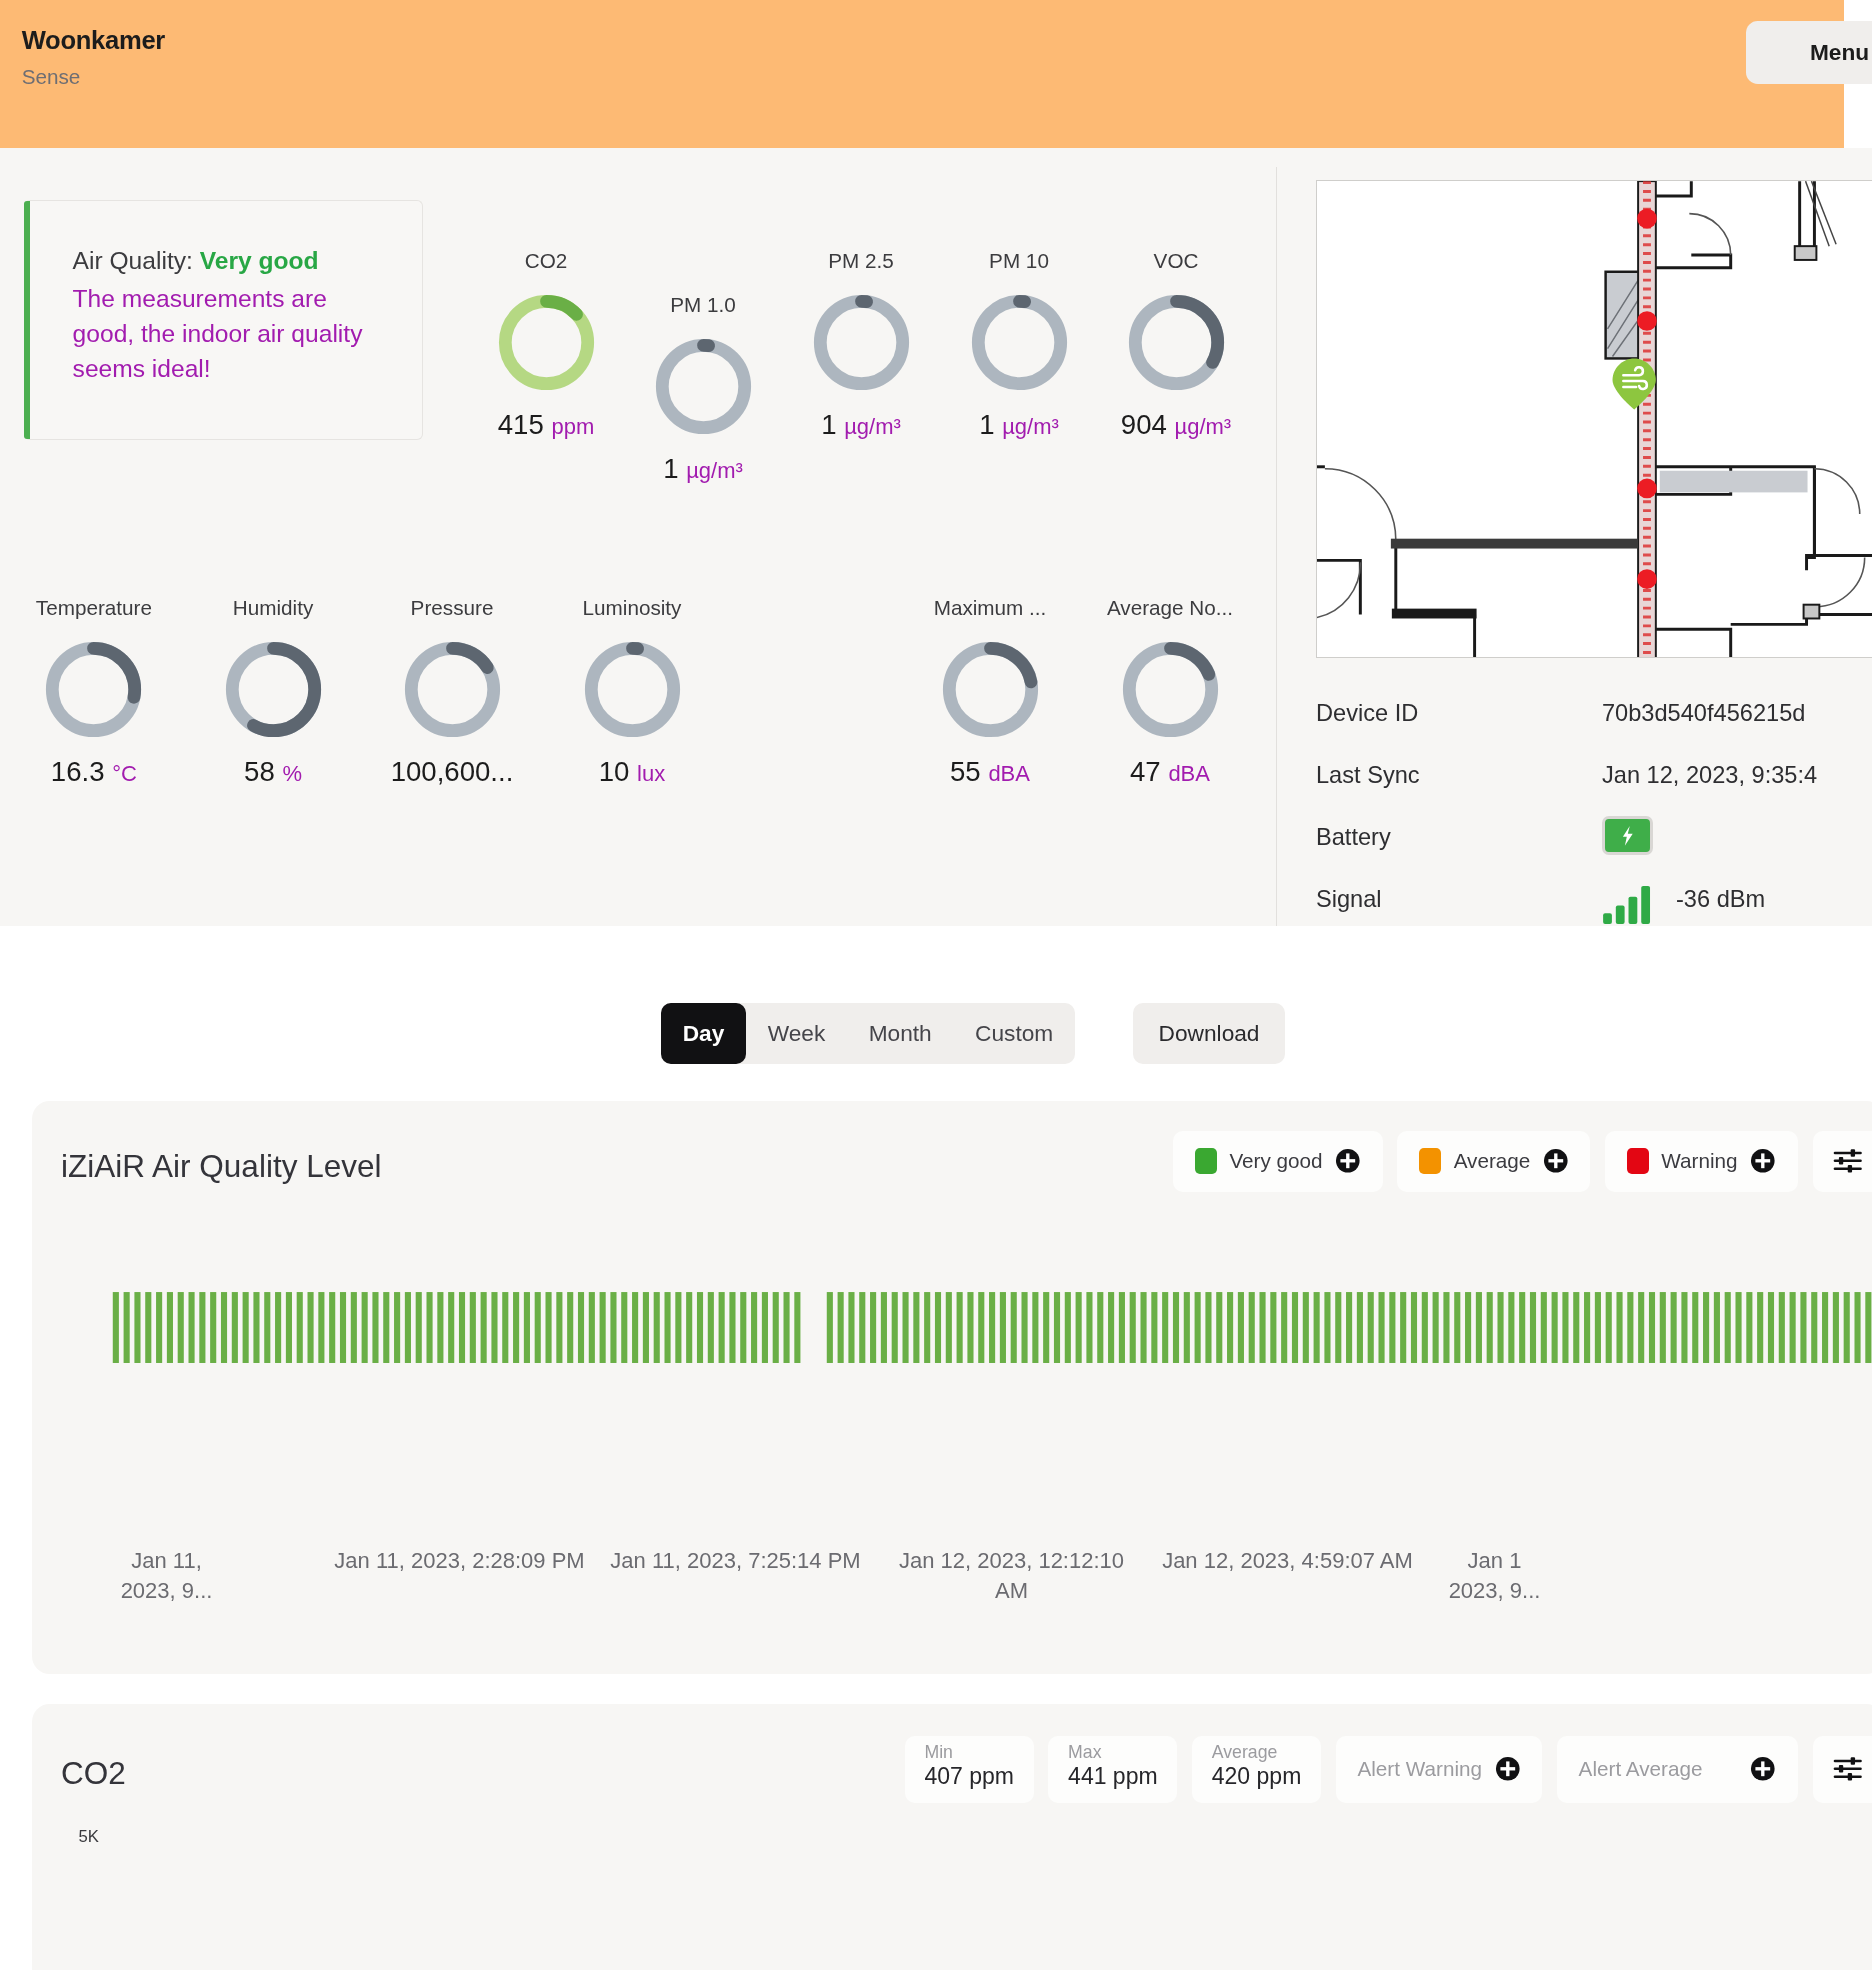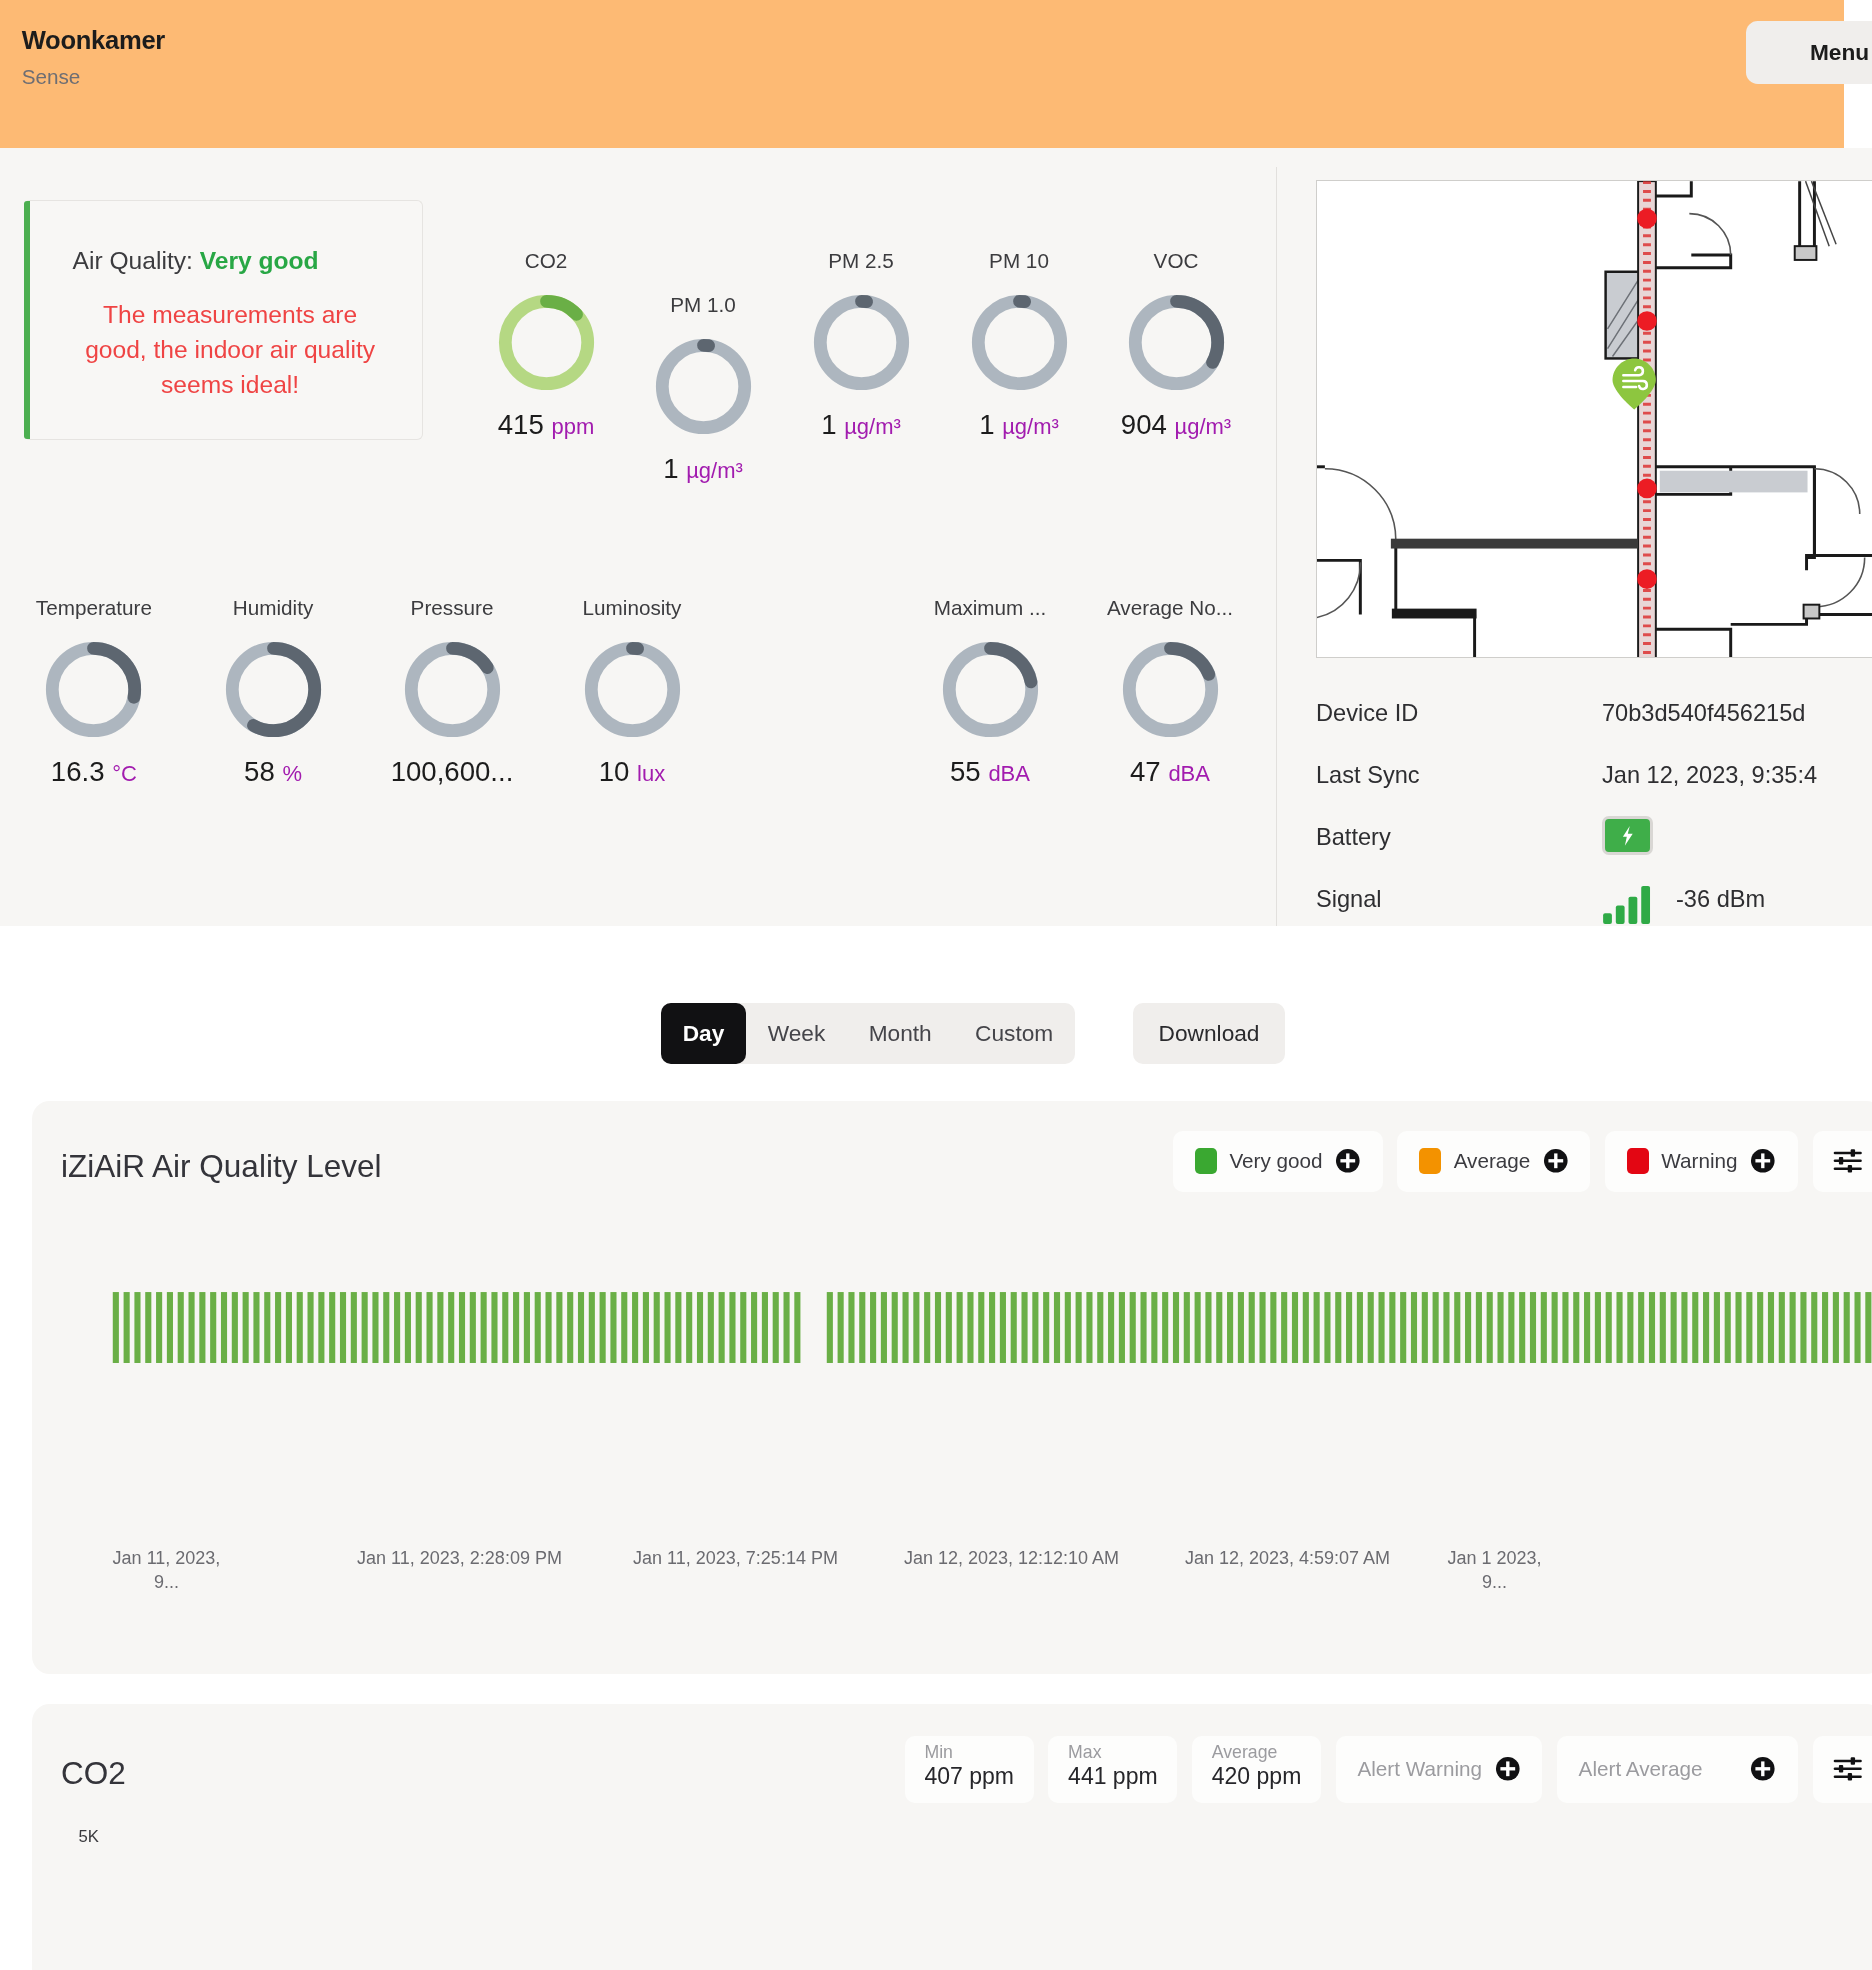--- a/index.html
+++ b/index.html
@@ -49,21 +49,21 @@
     border-radius: 5.9px;
     border-left: none;
   }
   .aq-accent {
     position: absolute; left: 0; top: 0; width: 6.9px; height: 100%;
     background: #4caf50; border-radius: 3px 0 0 3px;
   }
   .aq-inner { position: absolute; left: 49px; top: 43px; width: 315px; }
   .aq-line1 { font-size: 24.6px; color: #3c3c3f; line-height: 1.42; }
   .aq-line1 b { color: #28a745; font-weight: bold; }
-  .aq-desc { font-size: 24.6px; color: #ef4444; line-height: 1.42; margin-top: 19px; text-align: center; }
+  .aq-desc { font-size: 24.6px; color: #a21caf; line-height: 1.42; margin-top: 3px; }
 
   
   .gauge-row { position: absolute; }
   .gauge {
     position: absolute; width: 128px; text-align: center;
   }
   .gauge-label {
     font-size: 20.7px; color: #3c3c3f; height: 25.6px;
     white-space: nowrap; overflow: hidden; text-overflow: ellipsis;
     display: block;
@@ -152,21 +152,21 @@
   }
   .stat-chip {
     height: 67px; background: #fdfdfc; border-radius: 9.9px;
     padding: 7.9px 19.7px 0 19.7px; cursor: default; white-space: nowrap;
   }
   .stat-label { font-size: 17.7px; color: #9b9b9f; line-height: 1.05; }
   .stat-value { font-size: 23px; color: #26262a; line-height: 1.25; }
 
   .bars-canvas { position: absolute; left: 0; top: 0; }
   .axis-label {
-    position: absolute; font-size: 18px; color: #6b6b70; line-height: 1.35;
+    position: absolute; font-size: 22px; color: #6b6b70; line-height: 1.35;
     text-align: center;
   }
   .y-tick { position: absolute; font-size: 16.7px; color: #3a3a3e; }
 </style>
 </head>
 <body>
 
 <div class="header">
   <div class="header-title">Woonkamer</div>
   <div class="header-sub">Sense</div>

